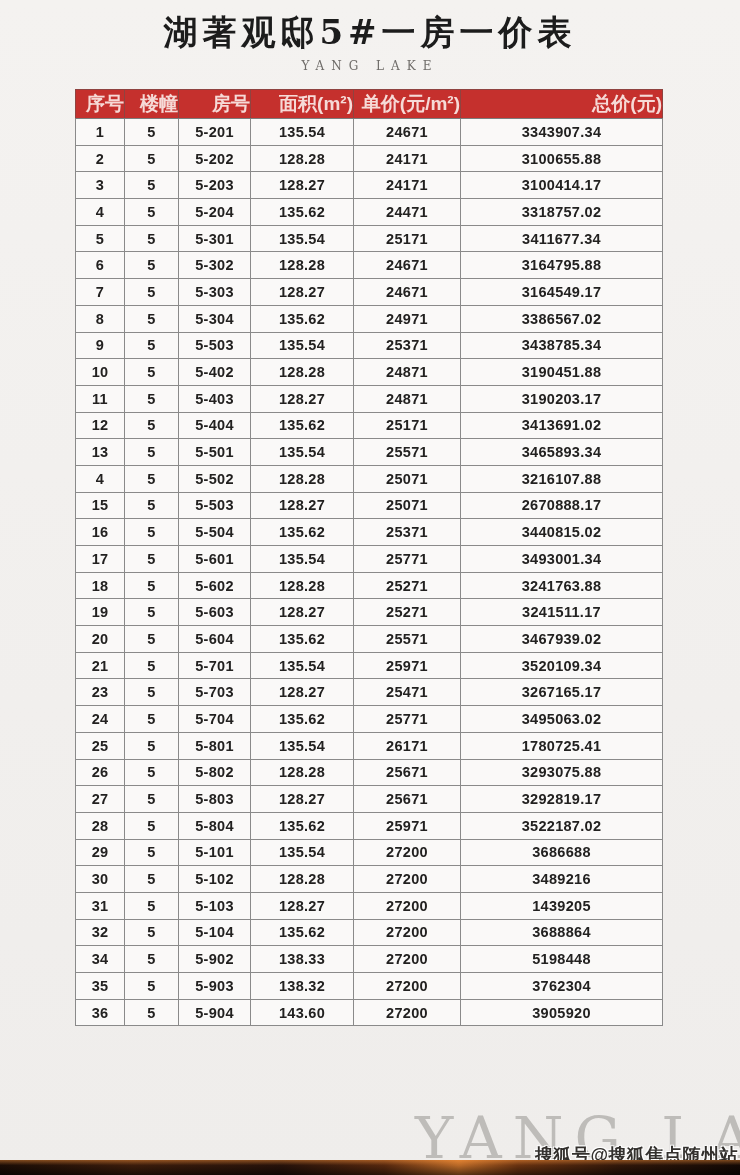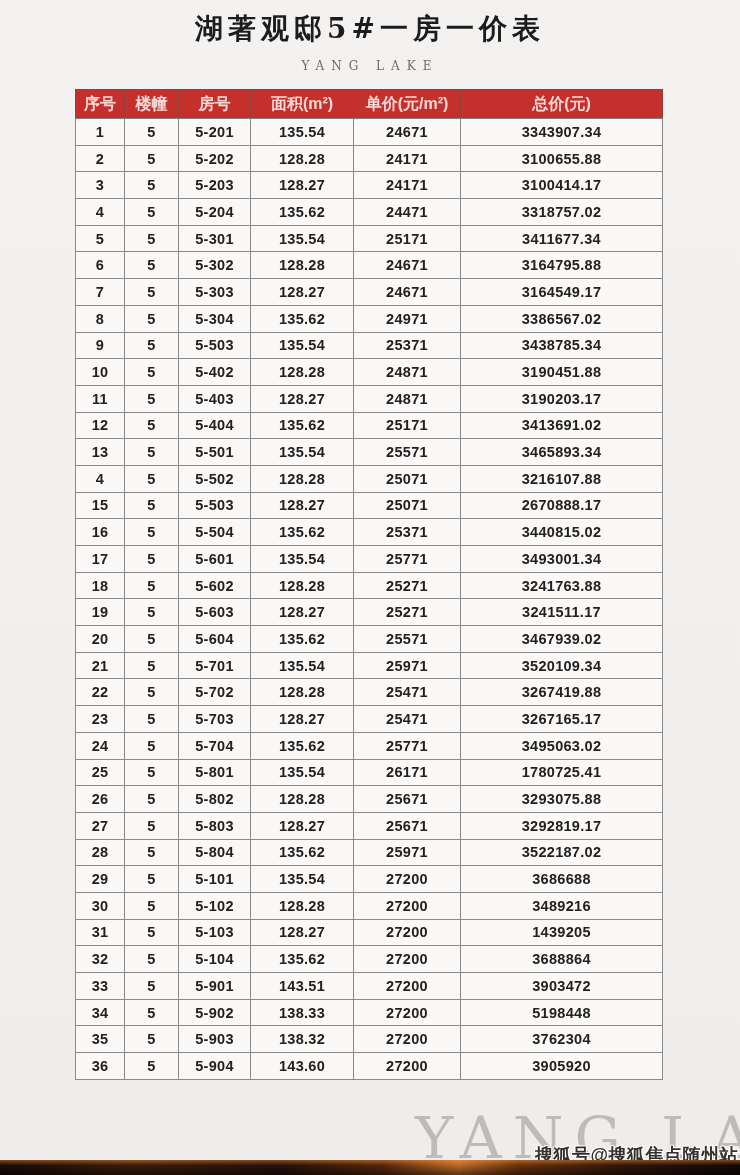--- a/index.html
+++ b/index.html
@@ -29,21 +29,21 @@
   }
   .wm-tl { left: 8px; top: 8px; }
   .wm-br { right: 2px; top: 1143px; }
 
   
   .title {
     position: absolute;
     left: 0; right: 0; top: 10px;
     text-align: center;
     font-family: "DejaVu Serif", "Liberation Serif", serif;
-    font-size: 28px;
+    font-size: 34px;
     font-weight: 600;
     color: #1c1c1c;
     letter-spacing: 5px;
     margin: 0;
   }
   .subtitle {
     position: absolute;
     left: 0; right: 0; top: 59px;
     text-align: center;
     font-family: "DejaVu Serif", "Liberation Serif", serif;
@@ -56,27 +56,27 @@
   table.price {
     position: absolute;
     left: 75px; top: 89px;
     width: 587px;
     border-collapse: collapse;
     table-layout: fixed;
   }
   table.price th {
     background: #c5302d;
     color: #f6dad7;
-    font-size: 16px;
+    font-size: 19px;
     font-weight: 700;
     height: 28px;
     border: 1px solid #8f4340;
     border-bottom: 1px solid #7c7c7c;
     padding: 0;
-    text-align: center;
+    text-align: right;
   }
   table.price td {
     background: #faf9f8;
     color: #222120;
     font-size: 14.5px;
     font-weight: 700;
     height: 25.7px;
     border: 1px solid #8a8a8a;
     padding: 0;
     text-align: center;
@@ -296,28 +296,20 @@
         </tr>
         <tr>
           <td>21</td>
           <td>5</td>
           <td>5-701</td>
           <td>135.54</td>
           <td>25971</td>
           <td>3520109.34</td>
         </tr>
         <tr>
-          <td>22</td>
-          <td>5</td>
-          <td>5-702</td>
-          <td>128.28</td>
-          <td>25471</td>
-          <td>3267419.88</td>
-        </tr>
-        <tr>
           <td>23</td>
           <td>5</td>
           <td>5-703</td>
           <td>128.27</td>
           <td>25471</td>
           <td>3267165.17</td>
         </tr>
         <tr>
           <td>24</td>
           <td>5</td>
@@ -384,28 +376,20 @@
         </tr>
         <tr>
           <td>32</td>
           <td>5</td>
           <td>5-104</td>
           <td>135.62</td>
           <td>27200</td>
           <td>3688864</td>
         </tr>
         <tr>
-          <td>33</td>
-          <td>5</td>
-          <td>5-901</td>
-          <td>143.51</td>
-          <td>27200</td>
-          <td>3903472</td>
-        </tr>
-        <tr>
           <td>34</td>
           <td>5</td>
           <td>5-902</td>
           <td>138.33</td>
           <td>27200</td>
           <td>5198448</td>
         </tr>
         <tr>
           <td>35</td>
           <td>5</td>

